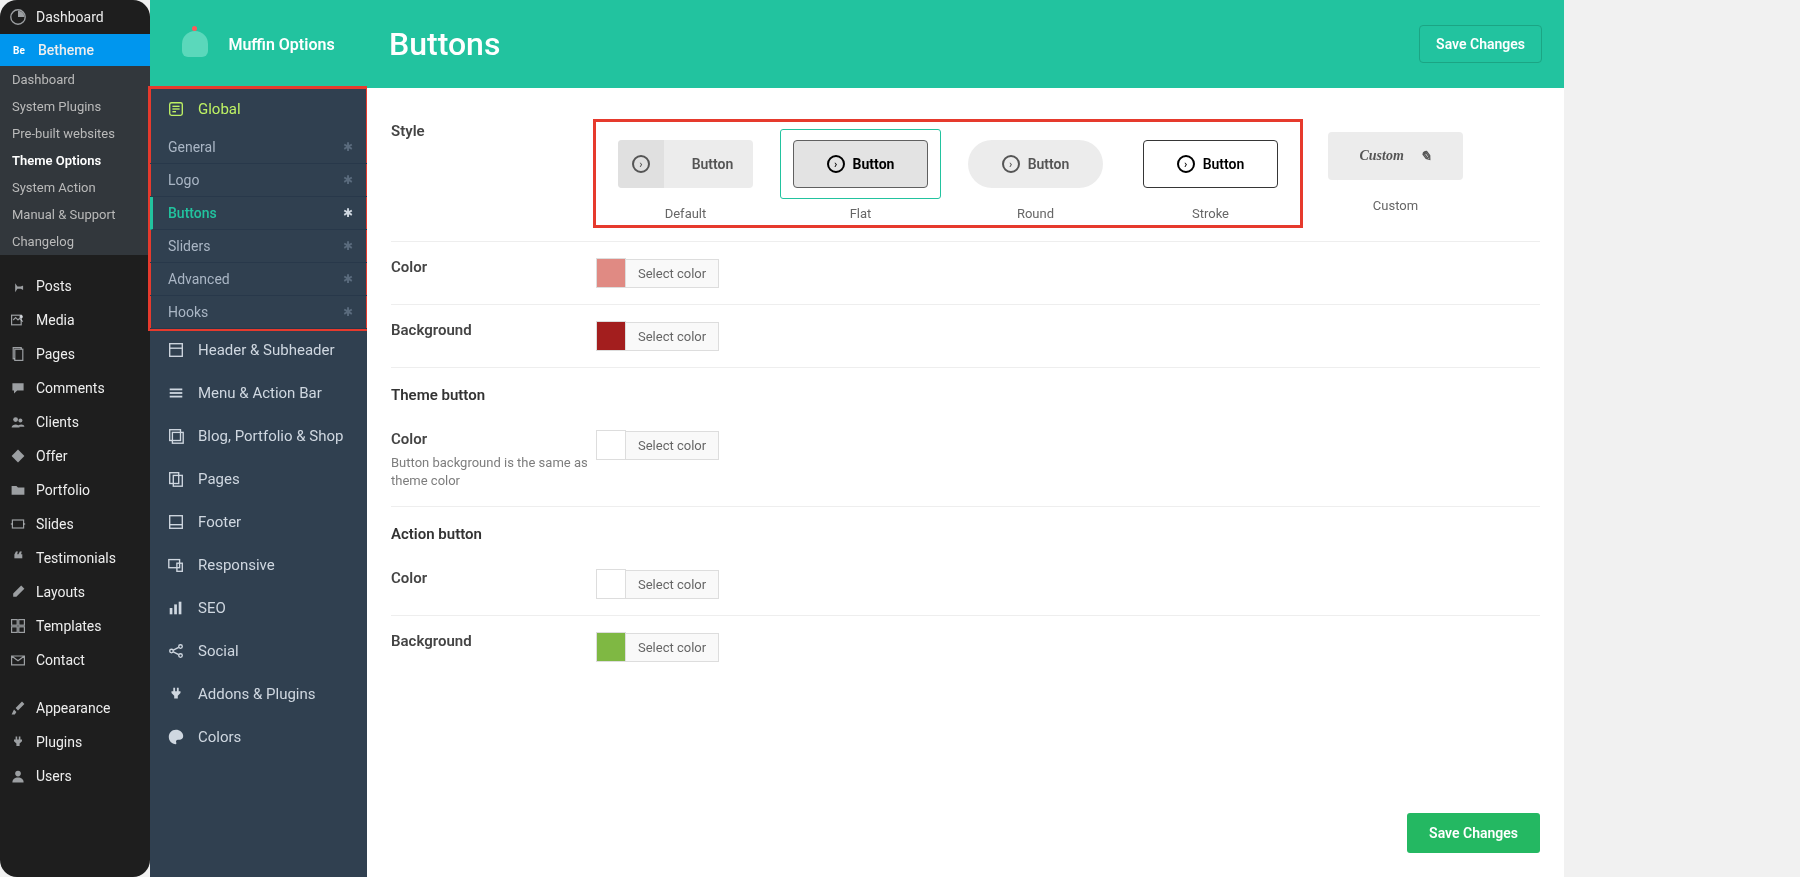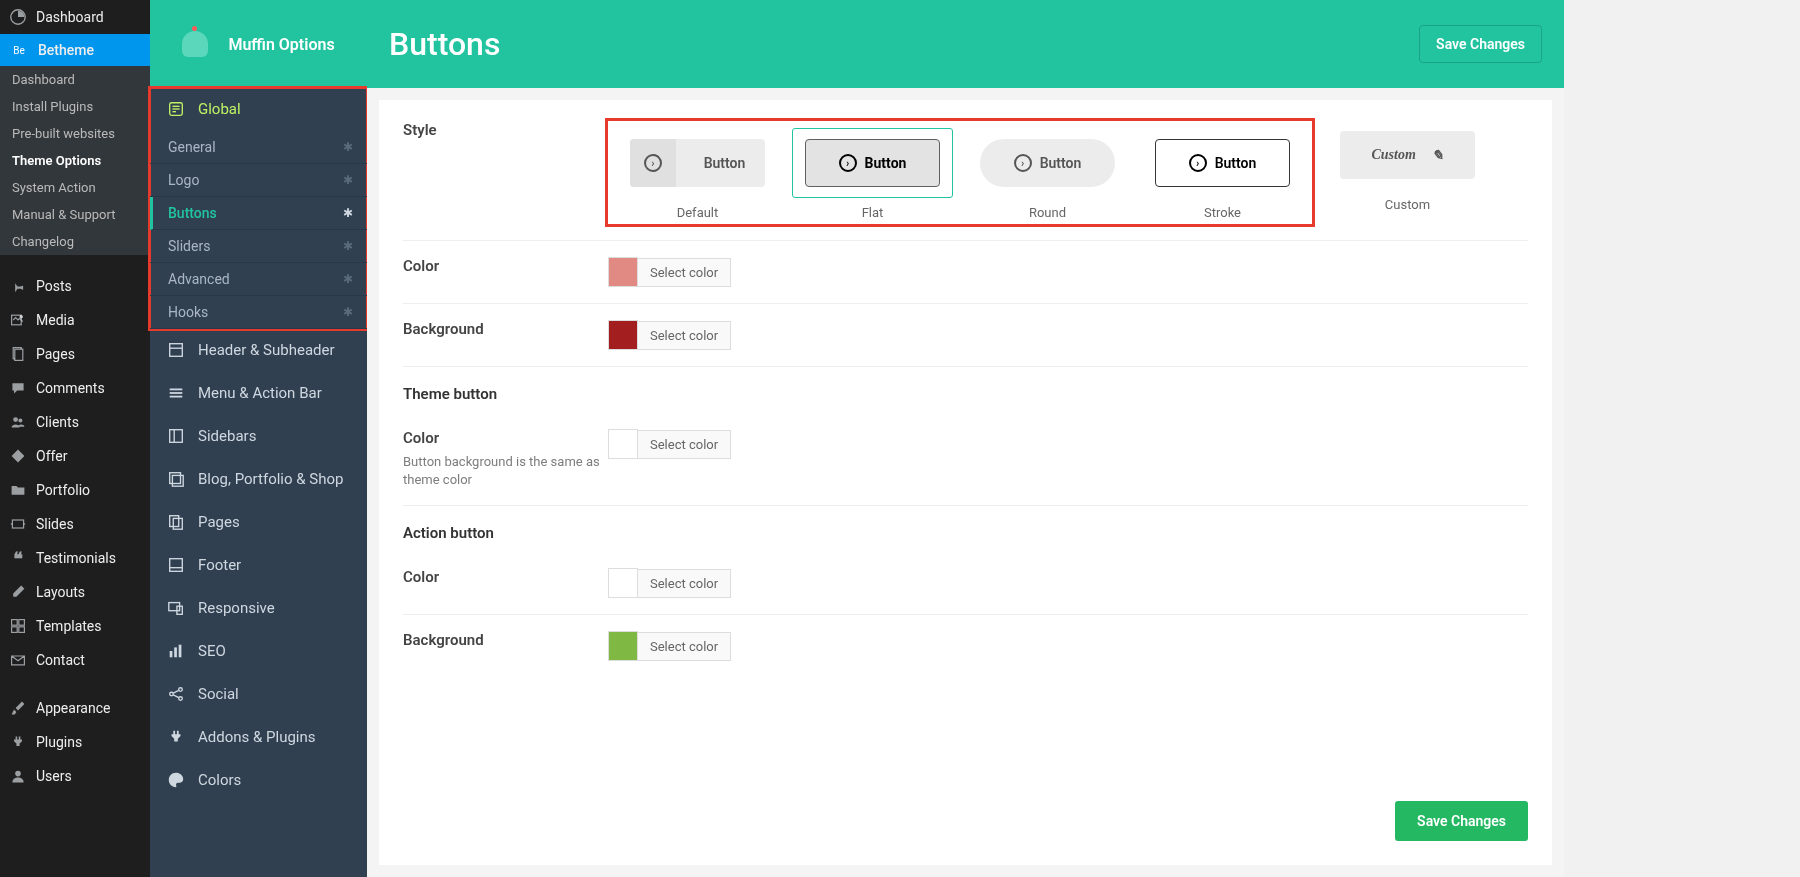--- a/index.html
+++ b/index.html
@@ -1,25 +1,25 @@
 <!DOCTYPE html>
 <html><head>
   <meta charset="utf-8">
   <style>
     * { margin: 0; padding: 0; box-sizing: border-box; }
     body { font-family: -apple-system, BlinkMacSystemFont, "Segoe UI", Roboto, sans-serif; font-size: 13px; background: #f1f1f1; color: #444; height: 877px; width: 1800px; display: flex; position: relative; overflow: hidden; }
 
     
-    .wp-sidebar { width: 150px; background: #1e1e1e; color: #eee; flex-shrink: 0; overflow-y: auto; }
+    .wp-sidebar { width: 150px; background: #1e1e1e; color: #eee; flex-shrink: 0; overflow-y: auto; border-radius: 17px; }
     .wp-item { display: flex; align-items: center; padding: 7px 8px 7px 8px; color: #eee; cursor: pointer; font-size: 14px; gap: 8px; }
     .wp-sub { padding: 6px 8px 6px 12px; background: #32373c; color: #bababa; font-size: 13px; }
     .wp-sub.active { color: #fff; font-weight: 600; }
     .wp-sep { height: 14px; }
     .wp-icon-stub { width: 20px; height: 20px; display: inline-flex; align-items: center; justify-content: center; font-size: 15px; color: rgba(240,245,250,0.6); }
-    .be-badge { width: 22px; height: 18px; background: #0096ee; border-radius: 2px; display: inline-flex; align-items: center; justify-content: center; font-size:10px; font-weight:400; color:#fff; }
+    .be-badge { width: 22px; height: 18px; background: #0096ee; border-radius: 2px; display: inline-flex; align-items: center; justify-content: center; font-size:10px; font-weight:700; color:#fff; }
     .betheme-item { background: #0096ee; position: relative; }
     .betheme-item::after { content:""; position:absolute; right:-8px; top:50%; transform:translateY(-50%); border:8px solid transparent; border-left-color:#0096ee; }
 
     
     .content-wrap { flex: 1; display: flex; }
 
     
     .mf-sidebar { width: 217px; background: #304050; color: #c7cfd8; flex-shrink: 0; display: flex; flex-direction: column; }
     .mf-brand { height: 88px; background: #22c39f; display:flex; align-items:center; justify-content:center; gap:20px; color:#fff; font-weight:600; font-size:16px; }
     .mf-cupcake { width:26px; height:26px; background:#5bd8bb; border-radius:50% 50% 6px 6px; position:relative; }
@@ -33,21 +33,21 @@
     .mf-sub.active .gear { color:#cfd7e0; }
 
     .mf-group-highlight { outline:3px solid #e63a2d; outline-offset:-1px; }
 
     
     .main { flex:1; background:#f4f4f4; display:flex; flex-direction:column; }
     .mf-header { height:88px; background:#22c39f; display:flex; align-items:center; justify-content:space-between; padding:0 22px; }
     .mf-title { color:#fff; font-size:32px; font-weight:500; }
     .mf-save-top { border:1px solid #1ba584; padding:10px 16px; color:#fff; font-weight:600; font-size:14px; border-radius:4px; cursor:pointer; }
 
-    .form-area { flex:1; background:#fff; margin:12px; padding:5px 24px 40px; overflow-y:auto; position:relative; }
+    .form-area { flex:1; background:#fff; margin:0; padding:18px 24px 40px; overflow-y:auto; position:relative; }
 
     .row { display:flex; padding:16px 0; border-bottom:1px solid #eee; }
     .row-label { width:205px; font-size:15px; color:#444; font-weight:600; }
     .row-label .desc { font-weight:400; color:#7d7d7d; font-size:13px; margin-top:6px; line-height:1.4; }
     .row-ctrl { flex:1; }
     .style-card { text-align:center; }
     .style-thumb { width:135px; height:48px; border-radius:4px; display:flex; align-items:center; justify-content:center; gap:8px; font-weight:600; font-size:14px; color:#555; }
     .st-default .style-thumb { background:#ececec; }
     .st-flat .style-thumb { background:#e3e3e3; border:1px solid #606060; }
     .st-round .style-thumb { background:#ececec; border-radius:26px; }
@@ -83,21 +83,21 @@
           <path d="M10 3 A7 7 0 0 1 17 10 L10 10 Z" fill="currentColor"></path>
         </svg>
     </span>
     <span>Dashboard</span>
   </div>
   <div class="wp-item betheme-item">
     <span class="be-badge">Be</span>
     <span style="font-weight:500;">Betheme</span>
   </div>
   <div class="wp-sub">Dashboard</div>
-  <div class="wp-sub">Install Plugins</div>
+  <div class="wp-sub">System Plugins</div>
   <div class="wp-sub">Pre-built websites</div>
   <div class="wp-sub active">Theme Options</div>
   <div class="wp-sub">System Action</div>
   <div class="wp-sub">Manual &amp; Support</div>
   <div class="wp-sub">Changelog</div>
   <div class="wp-sep"></div>
 
   <div class="wp-item">
       <span class="wp-icon-stub">
         <svg width="16" height="16" viewBox="0 0 20 20" fill="currentColor">
@@ -267,29 +267,20 @@
       </div>
     <div class="mf-item">
         <span class="mf-icon-stub">
           <svg width="18" height="18" viewBox="0 0 20 20" stroke="currentColor" stroke-width="2">
             <line x1="3" y1="6" x2="17" y2="6"></line>
             <line x1="3" y1="10" x2="17" y2="10"></line>
             <line x1="3" y1="14" x2="17" y2="14"></line>
           </svg>
         </span>
         <span>Menu &amp; Action Bar</span>
-      </div>
-    <div class="mf-item">
-        <span class="mf-icon-stub">
-          <svg width="18" height="18" viewBox="0 0 20 20" fill="none" stroke="currentColor" stroke-width="1.5">
-            <rect x="3" y="3" width="14" height="14"></rect>
-            <line x1="8" y1="3" x2="8" y2="17"></line>
-          </svg>
-        </span>
-        <span>Sidebars</span>
       </div>
     <div class="mf-item">
         <span class="mf-icon-stub">
           <svg width="18" height="18" viewBox="0 0 20 20" fill="none" stroke="currentColor" stroke-width="1.5">
             <rect x="3" y="3" width="12" height="12"></rect>
             <rect x="6" y="6" width="12" height="12"></rect>
           </svg>
         </span>
         <span>Blog, Portfolio &amp; Shop</span>
       </div>

